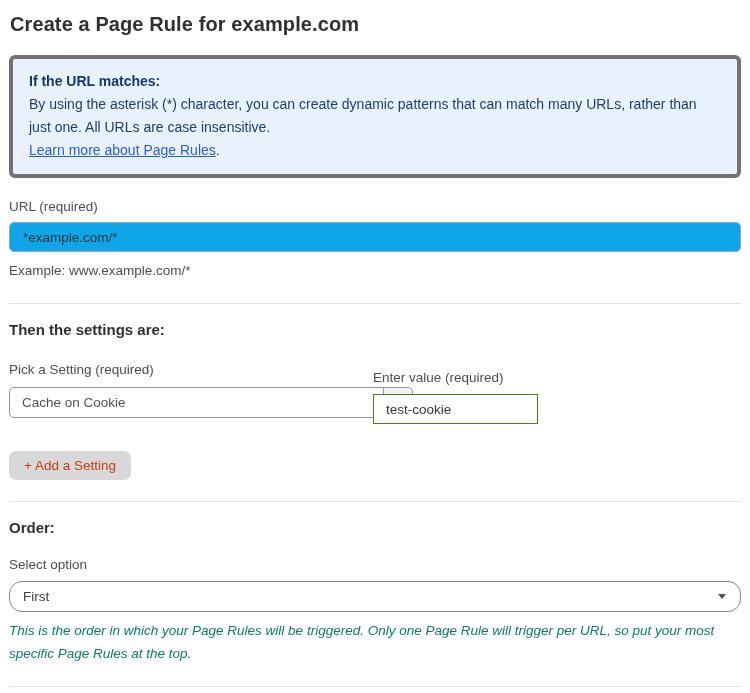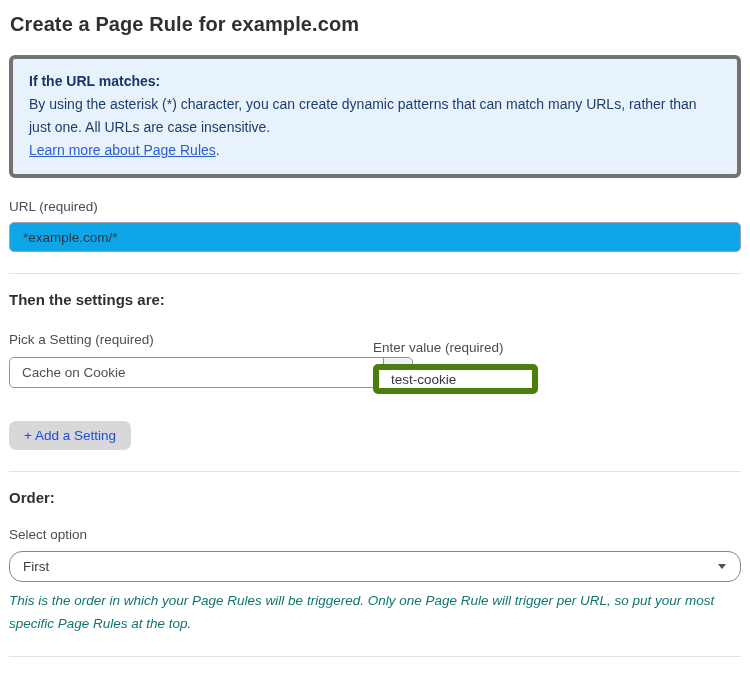--- a/index.html
+++ b/index.html
@@ -117,35 +117,35 @@
     border-left: 4.5px solid transparent;
     border-right: 4.5px solid transparent;
     border-top: 5.5px solid #4d5156;
   }
 
   .value-input {
     display: block;
     margin-top: 9px;
     width: 165px;
     height: 30px;
-    border: 6px solid #4d7c0f;
-    border-radius: 5px;
+    border: 1px solid #4d7c0f;
+    border-radius: 0;
     padding: 0 12px;
     font-family: "Liberation Sans", sans-serif;
     font-size: 13.5px;
     color: #33363b;
     background: #ffffff;
     outline: none;
   }
 
   .add-setting-btn {
     margin-top: 27px;
     height: 29px;
     background: #d8d8da;
-    color: #1d4ed8;
+    color: #c2410c;
     border: none;
     border-radius: 7px;
     padding: 0 15px;
     font-family: "Liberation Sans", sans-serif;
     font-size: 13.5px;
     cursor: pointer;
   }
 
   .select-full {
     position: relative;
@@ -184,20 +184,21 @@
   <h1 class="page-title">Create a Page Rule for example.com</h1>
 
   <div class="info-box">
     <div class="info-heading">If the URL matches:</div>
     <div class="info-body">By using the asterisk (*) character, you can create dynamic patterns that can match many URLs, rather than just one. All URLs are case insensitive.</div>
     <div><a class="info-link">Learn more about Page Rules</a><span>.</span></div>
   </div>
 
   <div class="field-label">URL (required)</div>
   <input class="url-input" type="text" value="*example.com/*" style="">
+  <div class="helper-text">Example: www.example.com/*</div>
 
   <hr class="divider">
 
   <div class="section-heading">Then the settings are:</div>
 
   <div class="settings-row">
     <div class="settings-col-left">
       <div class="small-label">Pick a Setting (required)</div>
       <div class="select-combo">
         <div class="combo-text">Cache on Cookie</div>

